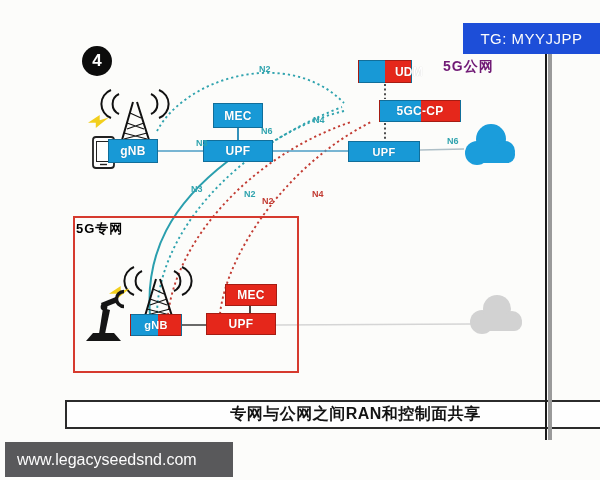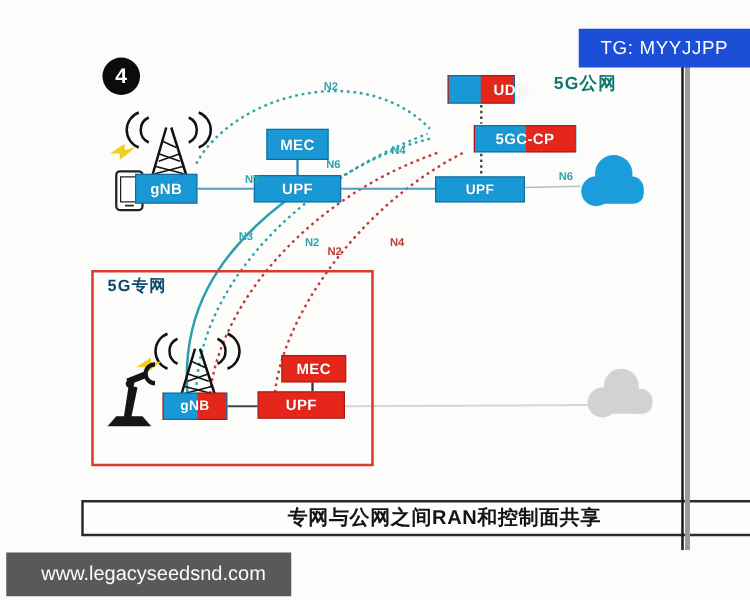--- a/index.html
+++ b/index.html
@@ -15,22 +15,22 @@
   }
   .blue{background:#1899d6;}
   .red{background:#e5271b;}
   .split-udm{background:linear-gradient(90deg,#1899d6 50%,#e5271b 50%);padding-left:48px;}
   .split-cp{background:linear-gradient(90deg,#1899d6 51%,#e5271b 51%);}
   .split-gnb{background:linear-gradient(90deg,#1899d6 54%,#e5271b 54%);}
   .lbl{position:absolute;font-size:9px;font-weight:bold;line-height:9px;margin-left:20px;}
   .lbl-teal{color:#2fa3ae;}
   .lbl-red{color:#c23b32;}
   .region-label{position:absolute;font-weight:bold;}
-  .pub-label{left:443px;top:58px;font-size:14px;color:#0f766e;letter-spacing:1px;}
-  .priv-label{left:86px;top:220px;font-size:13px;color:#0c4a6e;letter-spacing:1px;}
+  .pub-label{left:443px;top:58px;font-size:14px;color:#701a75;letter-spacing:1px;}
+  .priv-label{left:76px;top:220px;font-size:13px;color:#000000;letter-spacing:1px;}
   .priv-box{
     position:absolute;left:73px;top:216px;width:226px;height:157px;
     border:2px solid #d63a2e;box-sizing:border-box;
   }
   .step-badge{
     position:absolute;left:82px;top:46px;width:30px;height:30px;border-radius:50%;
     background:#0c0c0c;color:#fff;font-size:17px;font-weight:bold;
     display:flex;align-items:center;justify-content:center;
   }
   .caption-bar{
@@ -40,21 +40,21 @@
     font-size:16px;font-weight:bold;color:#141414;letter-spacing:.5px;padding-left:28px;
   }
   .tg-banner{
     position:absolute;left:463px;top:6px;width:137px;height:31px;background:#1d4ed8;
     color:#fcfcfc;font-size:15px;display:flex;align-items:center;justify-content:center;
     letter-spacing:.5px;
     margin-top:17px;
   }
   .site-banner{
     position:absolute;left:5px;top:442px;width:228px;height:35px;background:#59595b;
-    color:#fcfcfc;font-size:16px;display:flex;align-items:center;padding-left:28px;
+    color:#fcfcfc;font-size:16px;display:flex;align-items:center;padding-left:12px;
     box-sizing:border-box;
   }
   .edge-black{position:absolute;left:545px;top:42px;width:2px;height:398px;background:#1a1a1a;}
   .edge-gray{position:absolute;left:548px;top:42px;width:4px;height:398px;background:#9a9a9a;}
 </style>
 </head>
 <body>
 
 <div class="stage">
 

